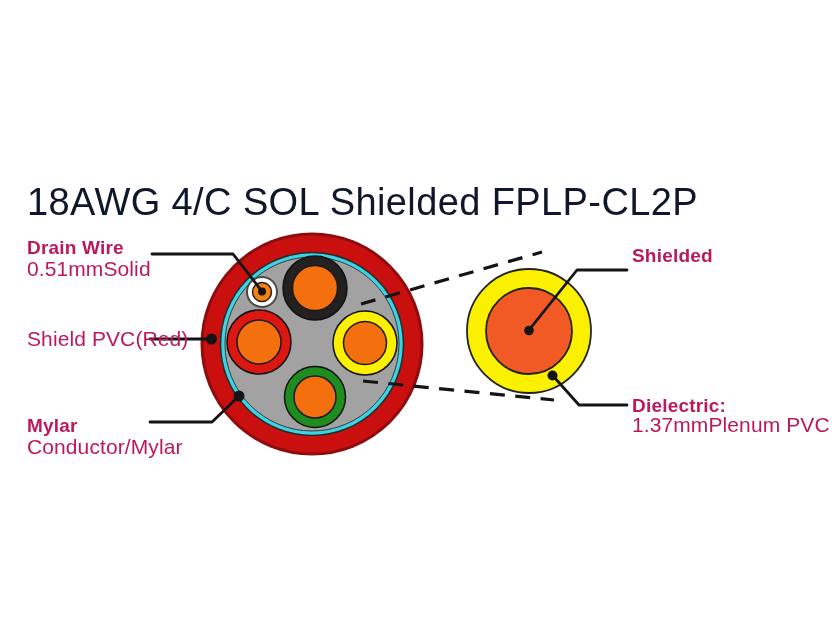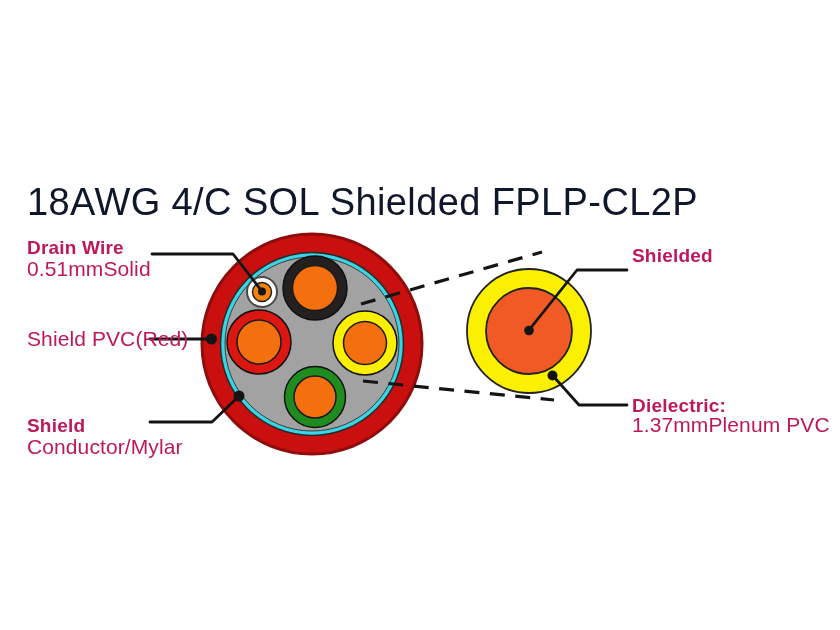--- a/index.html
+++ b/index.html
@@ -78,21 +78,21 @@
 <div class="label" style="left:27px; top:237px;">
   <div class="head">Drain Wire</div>
   <div class="spec">0.51mmSolid</div>
 </div>
 
 <div class="label" style="left:27px; top:328px;">
   <div class="spec">Shield PVC(Red)</div>
 </div>
 
 <div class="label" style="left:27px; top:415px;">
-  <div class="head">Shield</div>
+  <div class="head">Mylar</div>
   <div class="spec">Conductor/Mylar</div>
 </div>
 
 <div class="label right" style="left:632px; top:247px;">
   <div class="head">Shielded</div>
 </div>
 
 <div class="label right" style="left:632px; top:380px;margin-top:17px;">
   <div class="head">Dielectric:</div>
   <div class="spec">1.37mmPlenum PVC</div>

